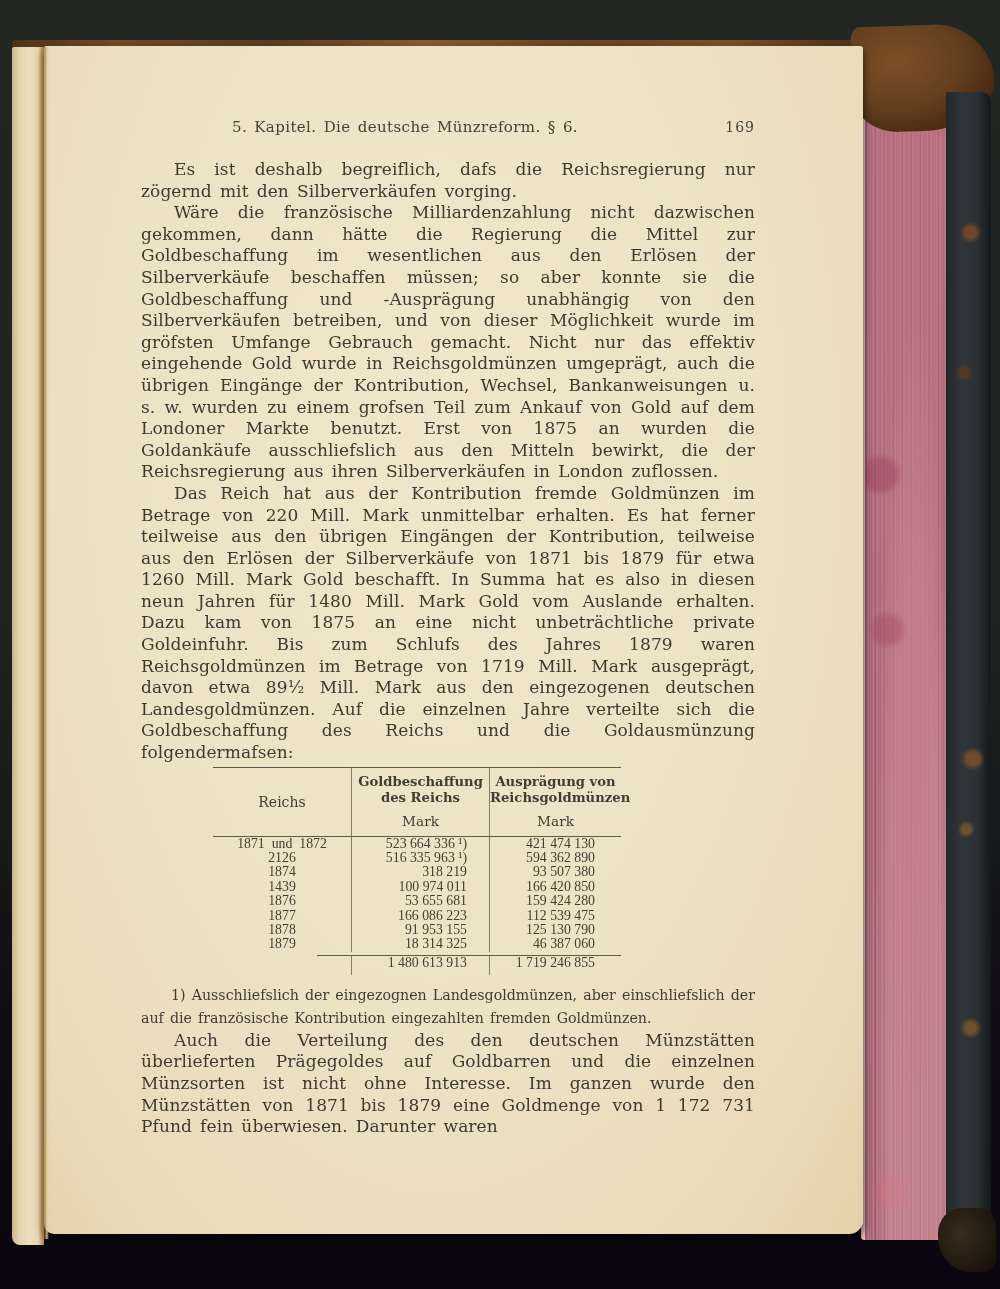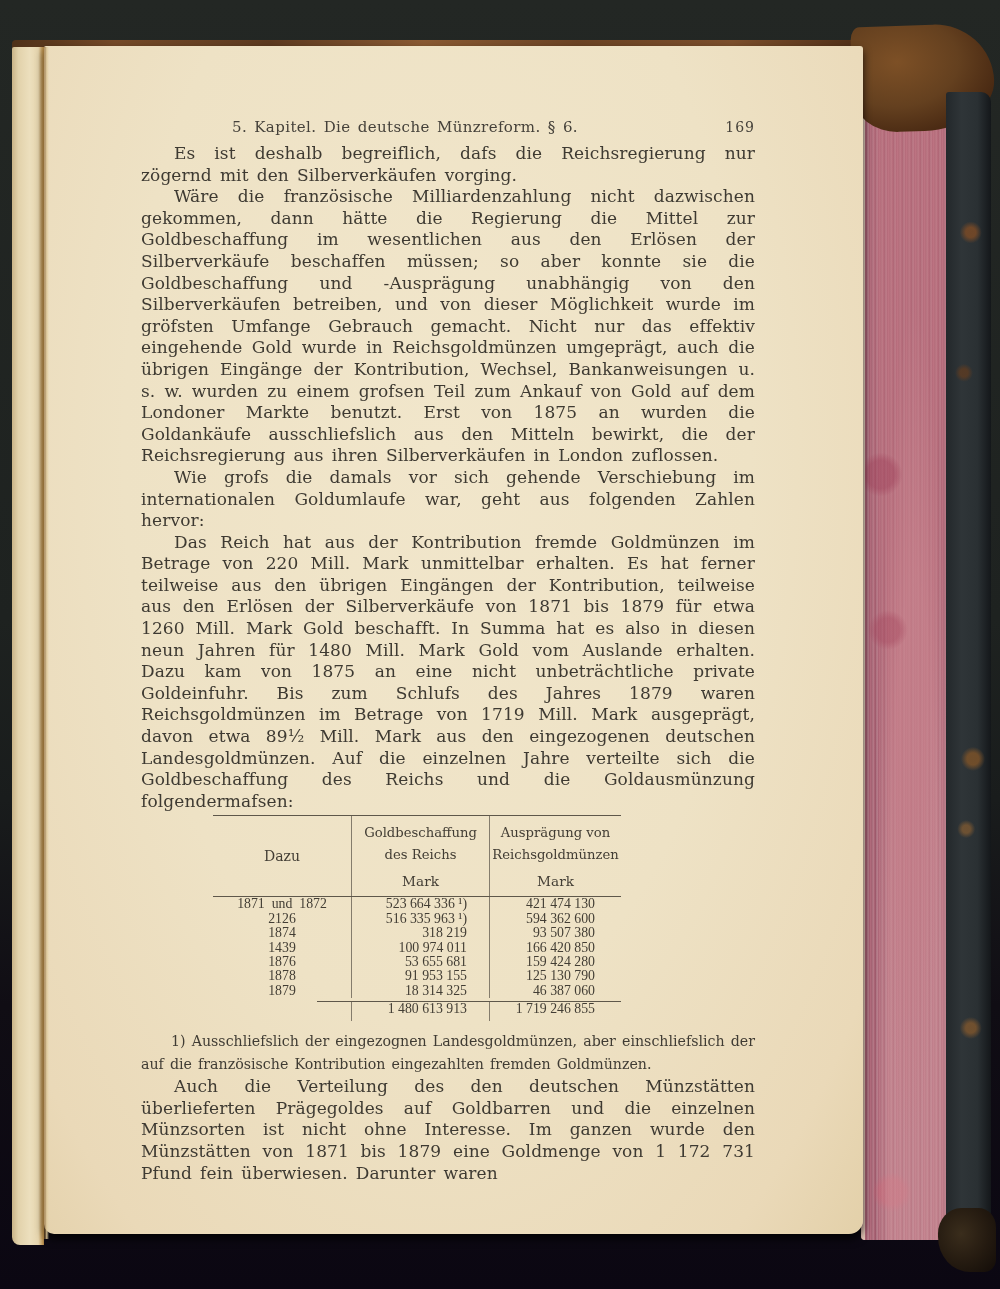--- a/index.html
+++ b/index.html
@@ -71,38 +71,38 @@
     background:linear-gradient(90deg,rgba(160,120,58,0) 0%,rgba(172,130,66,0.55) 40%,rgba(120,82,34,0.55) 55%,rgba(223,202,156,0.9) 75%,rgba(238,226,197,0) 100%);
   }
   
   .text-area{
     position:absolute;left:97px;top:72px;width:614px;
     color:#3e3a32;
   }
   .running-head{
     display:flex;align-items:baseline;
     font-size:15px;letter-spacing:0.4px;color:#45413a;
-    margin-bottom:7px;word-spacing:2px;
+    margin-bottom:23px;word-spacing:2px;
   }
   .running-head .rh-title{flex:1;text-align:center;}
   .running-head .rh-page{width:86px;text-align:right;font-size:14px;letter-spacing:1px;}
   p.body-par{
     margin:0;font-size:17px;line-height:21.6px;text-align:justify;
     text-indent:33px;word-spacing:2.6px;letter-spacing:0.1px;
   }
   
   .table-block{
     position:relative;margin:3px 0 9px 72px;width:408px;color:#423d34;
   }
   .t-rule{border-top:1.2px solid #5e574a;height:0;}
   .t-header{display:grid;grid-template-columns:138px 138px 132px;}
   .t-header .hc{position:relative;}
   .t-header .hc.c2,.t-header .hc.c3{border-left:1px solid #847c6c;}
   .t-header .hc.c1{display:flex;align-items:center;justify-content:center;font-size:14px;}
-  .ht{font-size:13.2px;line-height:22px;text-align:center;padding-top:6px;}
+  .ht{font-size:13.2px;line-height:16px;text-align:center;padding-top:6px;font-weight:bold;}
   .hm{font-size:13.6px;text-align:center;margin-top:7px;padding-bottom:7px;}
   .t-body .trow{display:grid;grid-template-columns:138px 138px 132px;height:14.4px;}
   .td{font-size:13.8px;line-height:14.4px;white-space:pre;font-family:Liberation Serif, serif;}
   .td.c1{text-align:center;}
   .td.c2,.td.c3{border-left:1px solid #847c6c;text-align:right;}
   .td.c2{padding-right:22px;}
   .td.c3{padding-right:26px;}
   .t-totals{display:grid;grid-template-columns:138px 138px 132px;height:19px;position:relative;margin-top:3px;padding-top:1px;}
   .t-totals::before{
     content:"";position:absolute;left:104px;right:0;top:0;border-top:1.1px solid #5e574a;
@@ -128,64 +128,68 @@
 <div class="page-main">
   <div class="text-area">
 
     <div class="running-head">
       <span class="rh-title">5. Kapitel.  Die deutsche Münzreform.  § 6.</span>
       <span class="rh-page">169</span>
     </div>
 
     <p class="body-par">Es ist deshalb begreiflich, dafs die Reichsregierung nur zögernd mit den Silberverkäufen vorging.</p>
     <p class="body-par">Wäre die französische Milliardenzahlung nicht dazwischen gekommen, dann hätte die Regierung die Mittel zur Goldbeschaffung im wesentlichen aus den Erlösen der Silberverkäufe beschaffen müssen; so aber konnte sie die Goldbeschaffung und -Ausprägung unabhängig von den Silberverkäufen betreiben, und von dieser Möglichkeit wurde im gröfsten Umfange Gebrauch gemacht.  Nicht nur das effektiv eingehende Gold wurde in Reichsgoldmünzen umgeprägt, auch die übrigen Eingänge der Kontribution, Wechsel, Bankanweisungen u. s. w. wurden zu einem grofsen Teil zum Ankauf von Gold auf dem Londoner Markte benutzt.  Erst von 1875 an wurden die Goldankäufe ausschliefslich aus den Mitteln bewirkt, die der Reichsregierung aus ihren Silberverkäufen in London zuflossen.</p>
-    <p class="body-par">Wie grofs die damals vor sich gehende Verschiebung im internationalen Goldumlaufe war, geht aus folgenden Zahlen hervor:</p>
     <p class="body-par">Das Reich hat aus der Kontribution fremde Goldmünzen im Betrage von 220 Mill. Mark unmittelbar erhalten.  Es hat ferner teilweise aus den übrigen Eingängen der Kontribution, teilweise aus den Erlösen der Silberverkäufe von 1871 bis 1879 für etwa 1260 Mill. Mark Gold beschafft.  In Summa hat es also in diesen neun Jahren für 1480 Mill. Mark Gold vom Auslande erhalten.  Dazu kam von 1875 an eine nicht unbeträchtliche private Goldeinfuhr.  Bis zum Schlufs des Jahres 1879 waren Reichsgoldmünzen im Betrage von 1719 Mill. Mark ausgeprägt, davon etwa 89¹⁄₂ Mill. Mark aus den eingezogenen deutschen Landesgoldmünzen.  Auf die einzelnen Jahre verteilte sich die Goldbeschaffung des Reichs und die Goldausmünzung folgendermafsen:</p>
 
     <div class="table-block">
       <div class="t-rule"></div>
       <div class="t-header">
         <div class="hc c1">
-          <span>Dazu</span>
+          <span>Reichs</span>
         </div>
         <div class="hc c2">
           <div class="ht">Goldbeschaffung des Reichs</div>
           <div class="hm">Mark</div>
         </div>
         <div class="hc c3">
           <div class="ht">Ausprägung von Reichsgoldmünzen</div>
           <div class="hm">Mark</div>
         </div>
       </div>
       <div class="t-rule"></div>
       <div class="t-body">
         <div class="trow">
           <div class="td c1">1871  und  1872</div>
           <div class="td c2">523 664 336 ¹)</div>
           <div class="td c3">421 474 130</div>
         </div>
         <div class="trow">
           <div class="td c1">2126</div>
           <div class="td c2">516 335 963 ¹)</div>
-          <div class="td c3">594 362 600</div>
+          <div class="td c3">594 362 890</div>
         </div>
         <div class="trow">
           <div class="td c1">1874</div>
           <div class="td c2">318 219</div>
           <div class="td c3">93 507 380</div>
         </div>
         <div class="trow">
           <div class="td c1">1439</div>
           <div class="td c2">100 974 011</div>
           <div class="td c3">166 420 850</div>
         </div>
         <div class="trow">
           <div class="td c1">1876</div>
           <div class="td c2">53 655 681</div>
           <div class="td c3">159 424 280</div>
+        </div>
+        <div class="trow">
+          <div class="td c1">1877</div>
+          <div class="td c2">166 086 223</div>
+          <div class="td c3">112 539 475</div>
         </div>
         <div class="trow">
           <div class="td c1">1878</div>
           <div class="td c2">91 953 155</div>
           <div class="td c3">125 130 790</div>
         </div>
         <div class="trow">
           <div class="td c1">1879</div>
           <div class="td c2">18 314 325</div>
           <div class="td c3">46 387 060</div>

